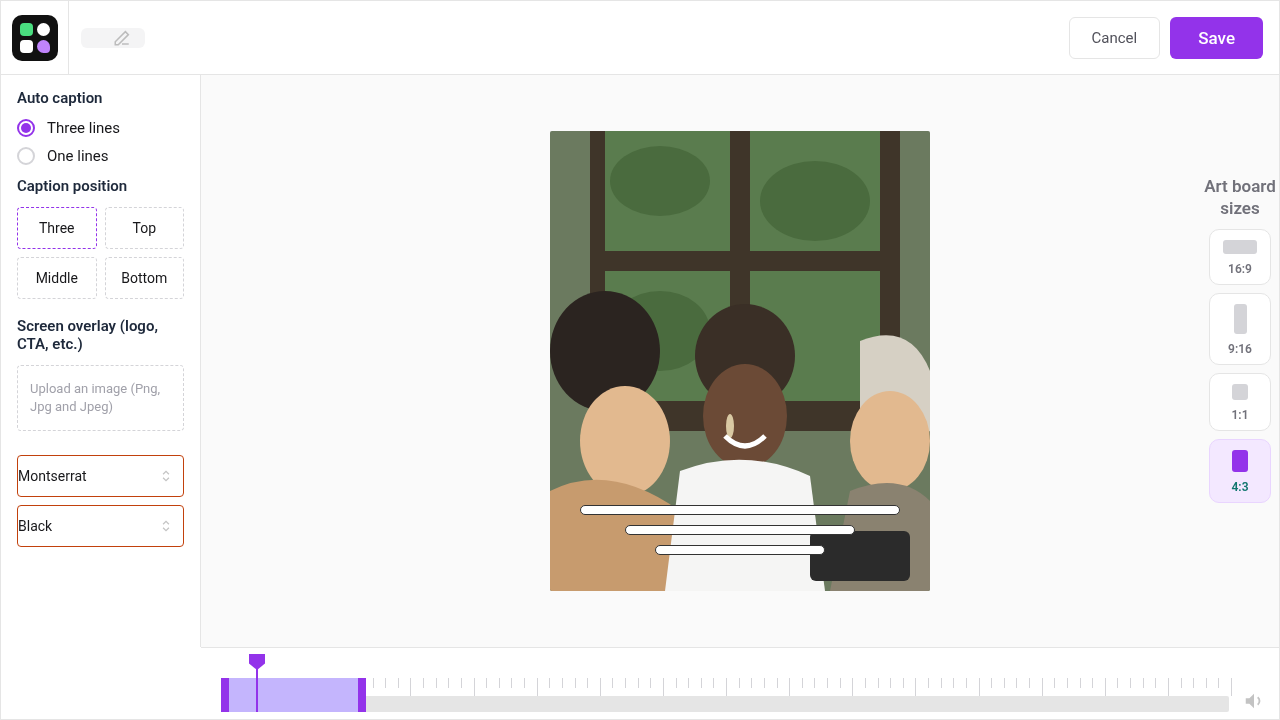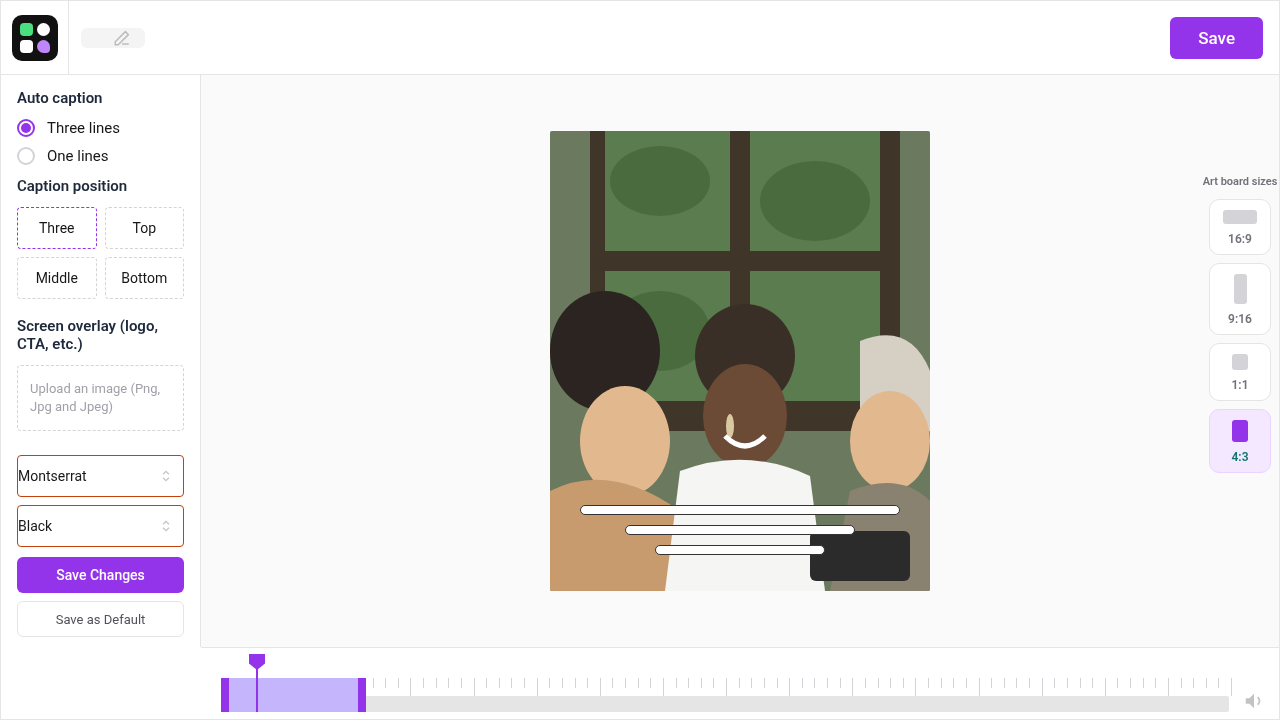--- a/index.html
+++ b/index.html
@@ -45,21 +45,21 @@
 .canvas{width:380px;height:460px;background:#d4d4d8;border-radius:2px;overflow:hidden;position:relative}
 .caption-lines{position:absolute;left:50%;bottom:36px;transform:translateX(-50%);display:flex;flex-direction:column;align-items:center;gap:10px}
 .caption-lines div{height:10px;background:#fff;border-radius:6px;border:1px solid #333}
 .caption-lines div:nth-child(1){width:320px}
 .caption-lines div:nth-child(2){width:230px}
 .caption-lines div:nth-child(3){width:170px}
 
 .photo-svg{width:100%;height:100%;display:block}
 
 .rightbar{width:78px;position:absolute;right:0;top:100px}
-.rb-title{text-align:center;color:#71717a;font-size:11px;font-weight:600;line-height:1.3;margin-bottom:10px}
+.rb-title{text-align:center;color:#71717a;font-size:17px;font-weight:600;line-height:1.3;margin-bottom:10px}
 .ab-btn{width:62px;margin:0 auto 8px;border:1px solid #e5e5e5;border-radius:10px;background:#fff;padding:10px 0 8px;display:flex;flex-direction:column;align-items:center;cursor:pointer}
 .ab-btn .shape{background:#d4d4d8;border-radius:3px}
 .ab-btn.active{background:#f3e8ff;border-color:#e9d5ff}
 .ab-btn.active .shape{background:#9333ea}
 .ab-btn .lbl{margin-top:8px;font-size:12px;color:#71717a;font-weight:600}
 .ab-btn.active .lbl{color:#0f766e}
 
 .timeline{position:absolute;left:200px;right:0;bottom:0;height:72px;border-top:1px solid #e5e5e5;background:#fff}
 .ruler{position:absolute;left:20px;right:50px;top:30px;height:30px}
 .ruler .tick{position:absolute;top:0;width:1px;height:10px;background:#d4d4d8}
@@ -84,20 +84,21 @@
         <div></div>
         <div></div>
       </div>
   </div>
   <div class="title-wrap">
     <svg class="pencil" viewBox="0 0 24 24" fill="none" stroke="#555" stroke-width="2">
         <path d="M12 20h9M16.5 3.5l4 4L7 21H3v-4L16.5 3.5z"></path>
       </svg>
   </div>
   <div class="spacer"></div>
+  <button class="btn-cancel">Cancel</button>
   <button class="btn-save">Save</button>
 </div>
 
 <div class="body">
 
   <div class="sidebar">
     <div class="sb-body">
       <div class="sec-title">Auto caption</div>
       <div class="radio-row">
         <div class="radio">
@@ -127,24 +128,20 @@
             <path d="M7 9l5-5 5 5M7 15l5 5 5-5"></path>
           </svg>
       </div>
       <div class="sel">
         <span>Black</span>
         <svg class="chevs" viewBox="0 0 24 24" fill="none" stroke="#555" stroke-width="2">
             <path d="M7 9l5-5 5 5M7 15l5 5 5-5"></path>
           </svg>
       </div>
 
-    </div>
-    <div class="sb-foot">
-      <button class="btn-savech">Save Changes</button>
-      <button class="btn-default">Save as Default</button>
     </div>
   </div>
 
   <div class="main">
     <div class="canvas">
       <svg class="photo-svg" viewBox="0 0 380 460" preserveAspectRatio="xMidYMid slice">
         <rect width="380" height="460" fill="#6b7a5f"></rect>
 
         <rect x="40" y="0" width="310" height="300" fill="#3f3529"></rect>
         <rect x="55" y="0" width="125" height="120" fill="#5a7c4e"></rect>

